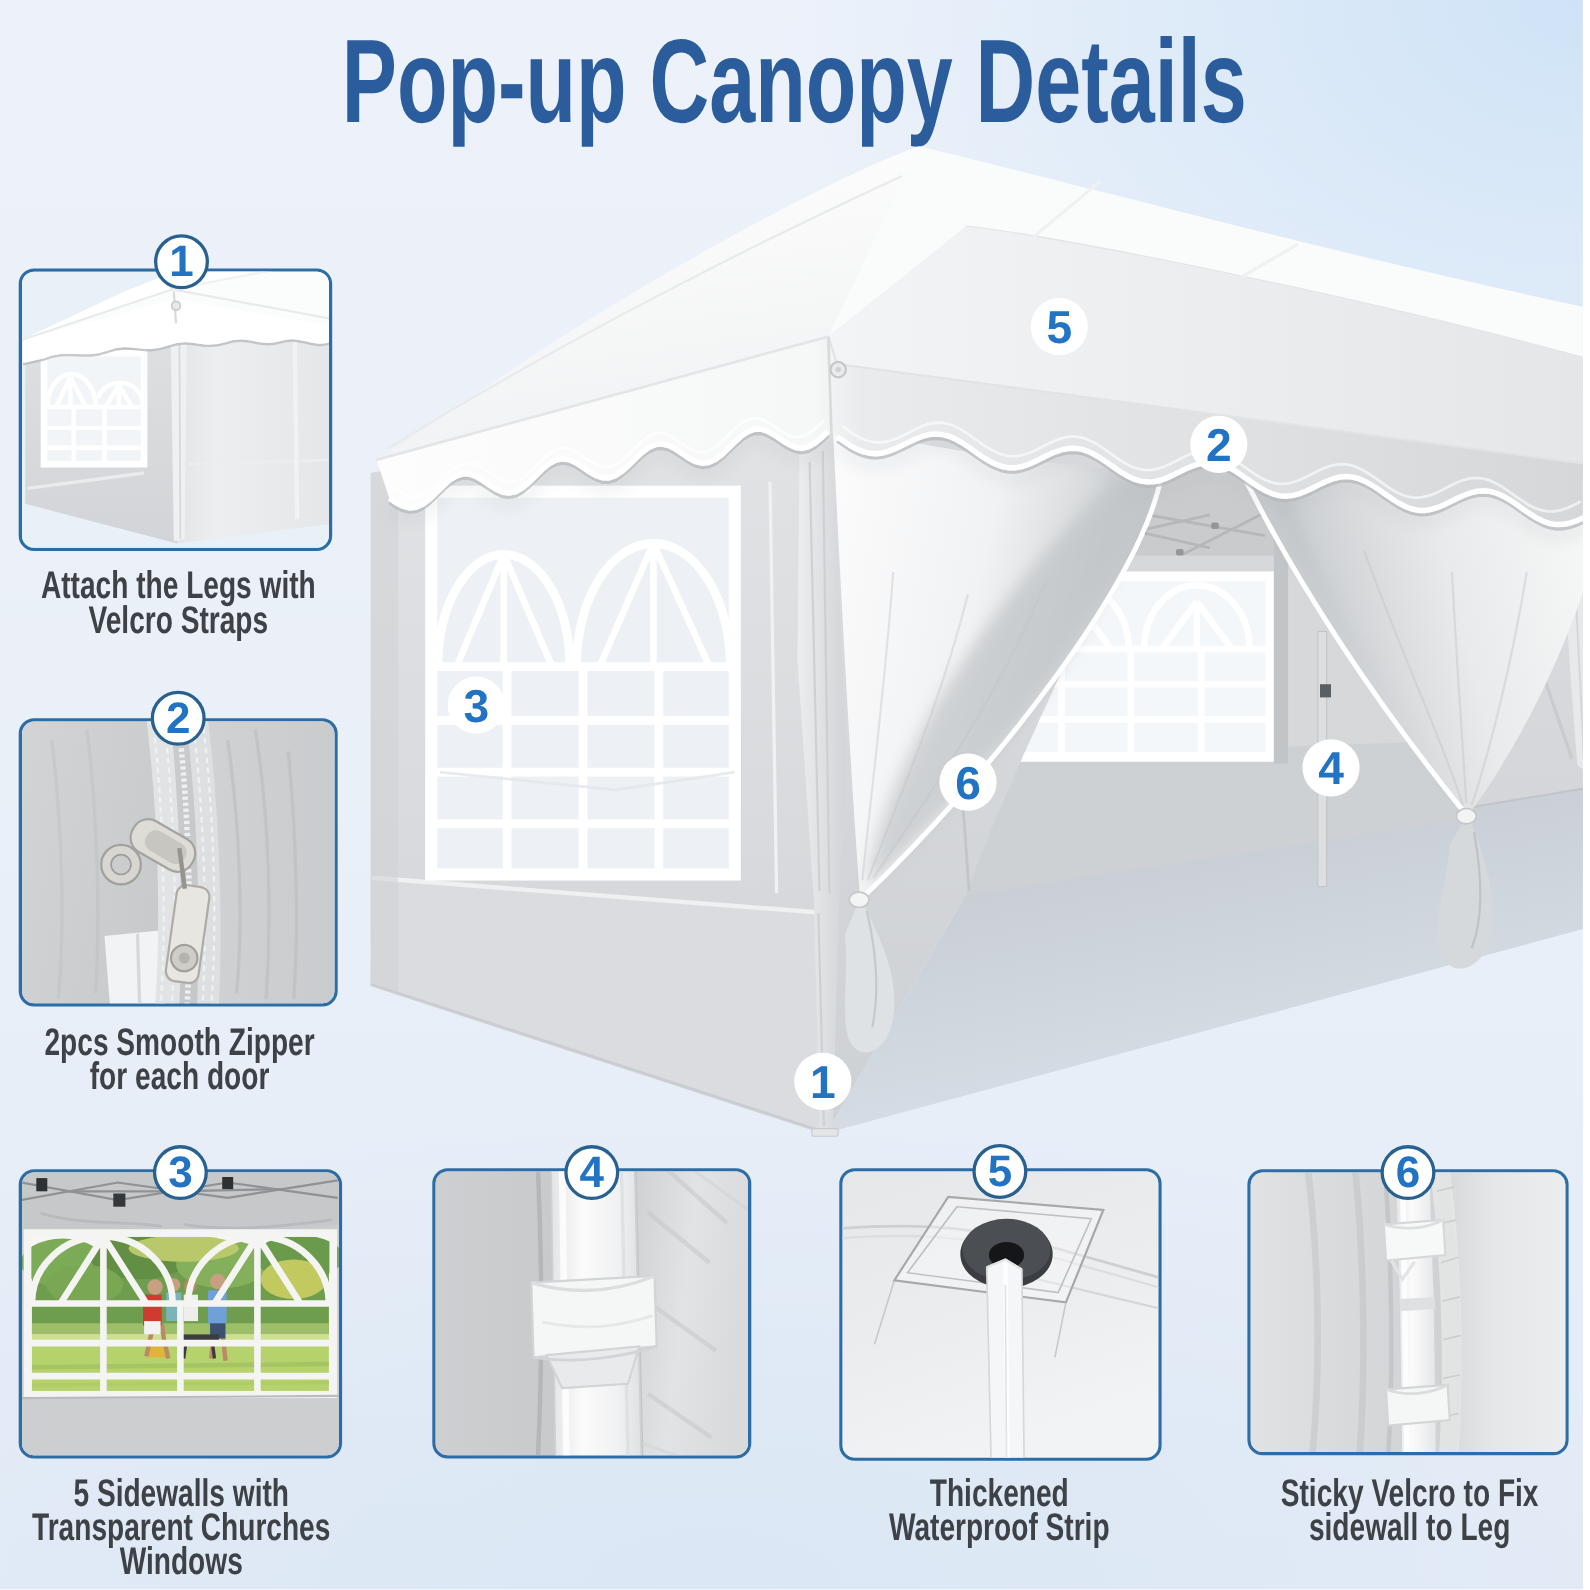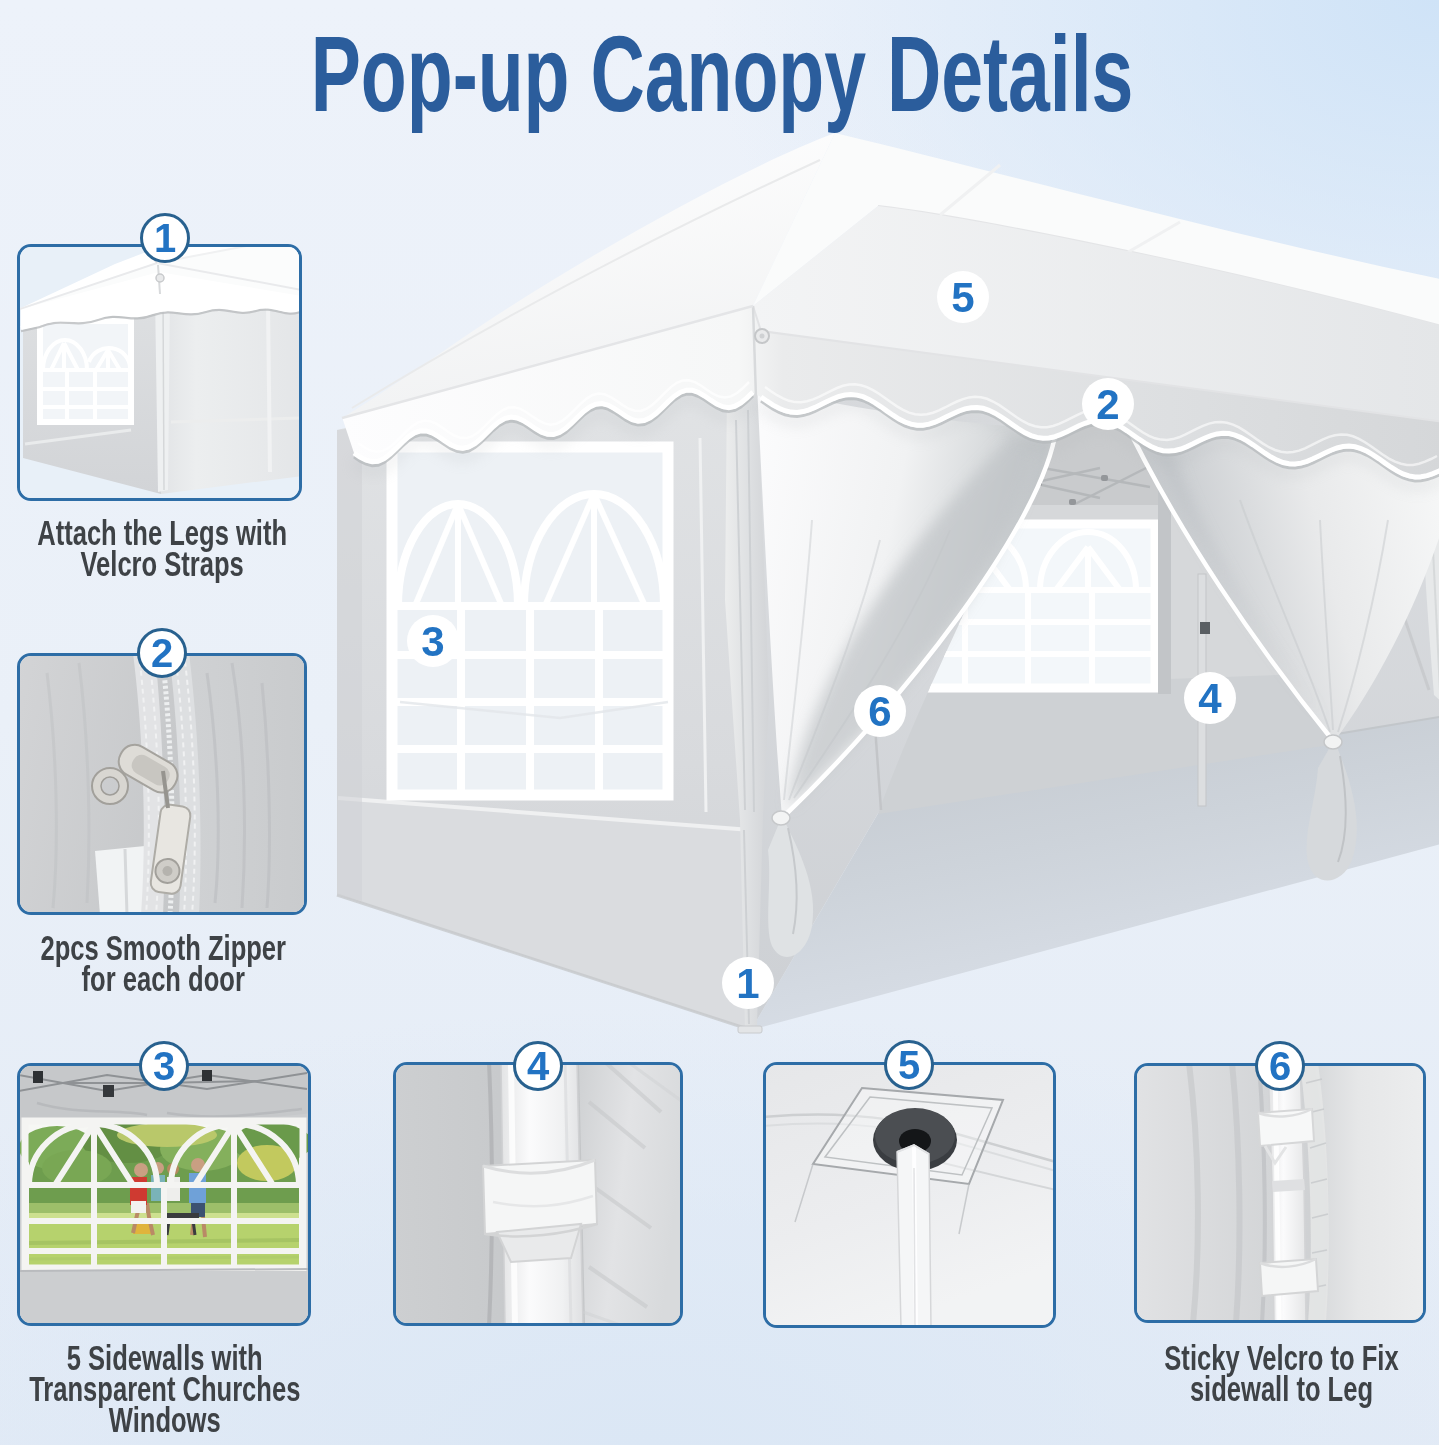--- a/index.html
+++ b/index.html
@@ -535,20 +535,21 @@
 <path d="M151,83 L153,266" stroke="#ffffff" stroke-width="4" opacity="0.9"></path>
 <path d="M134,90 L151,83 L166,92" fill="none" stroke="#e2e3e5" stroke-width="2"></path>
 <path d="M151,106 L152,266" stroke="#dadbde" stroke-width="1.5" opacity="0.8"></path>
 </svg>
     </div>
 
 <div class="badge" style="left:884px;top:1040px;">
       <span>5</span>
     </div>
 
+<div class="cap" style="left:678px;top:1342px;width:460px;"><span>Thickened<br>Waterproof Strip</span></div>
 
 <div class="thumb" style="left:1134px;top:1063px;width:292px;height:260px;">
       <svg width="292" height="260" viewBox="0 0 292 260" xmlns="http://www.w3.org/2000/svg">
 <defs>
 <linearGradient id="t6l" x1="0" y1="0" x2="1" y2="0">
 <stop offset="0" stop-color="#e1e2e4"></stop>
             <stop offset="0.55" stop-color="#d1d3d5"></stop>
             <stop offset="0.88" stop-color="#c3c5c8"></stop>
             <stop offset="1" stop-color="#caccce"></stop>
 </linearGradient>

